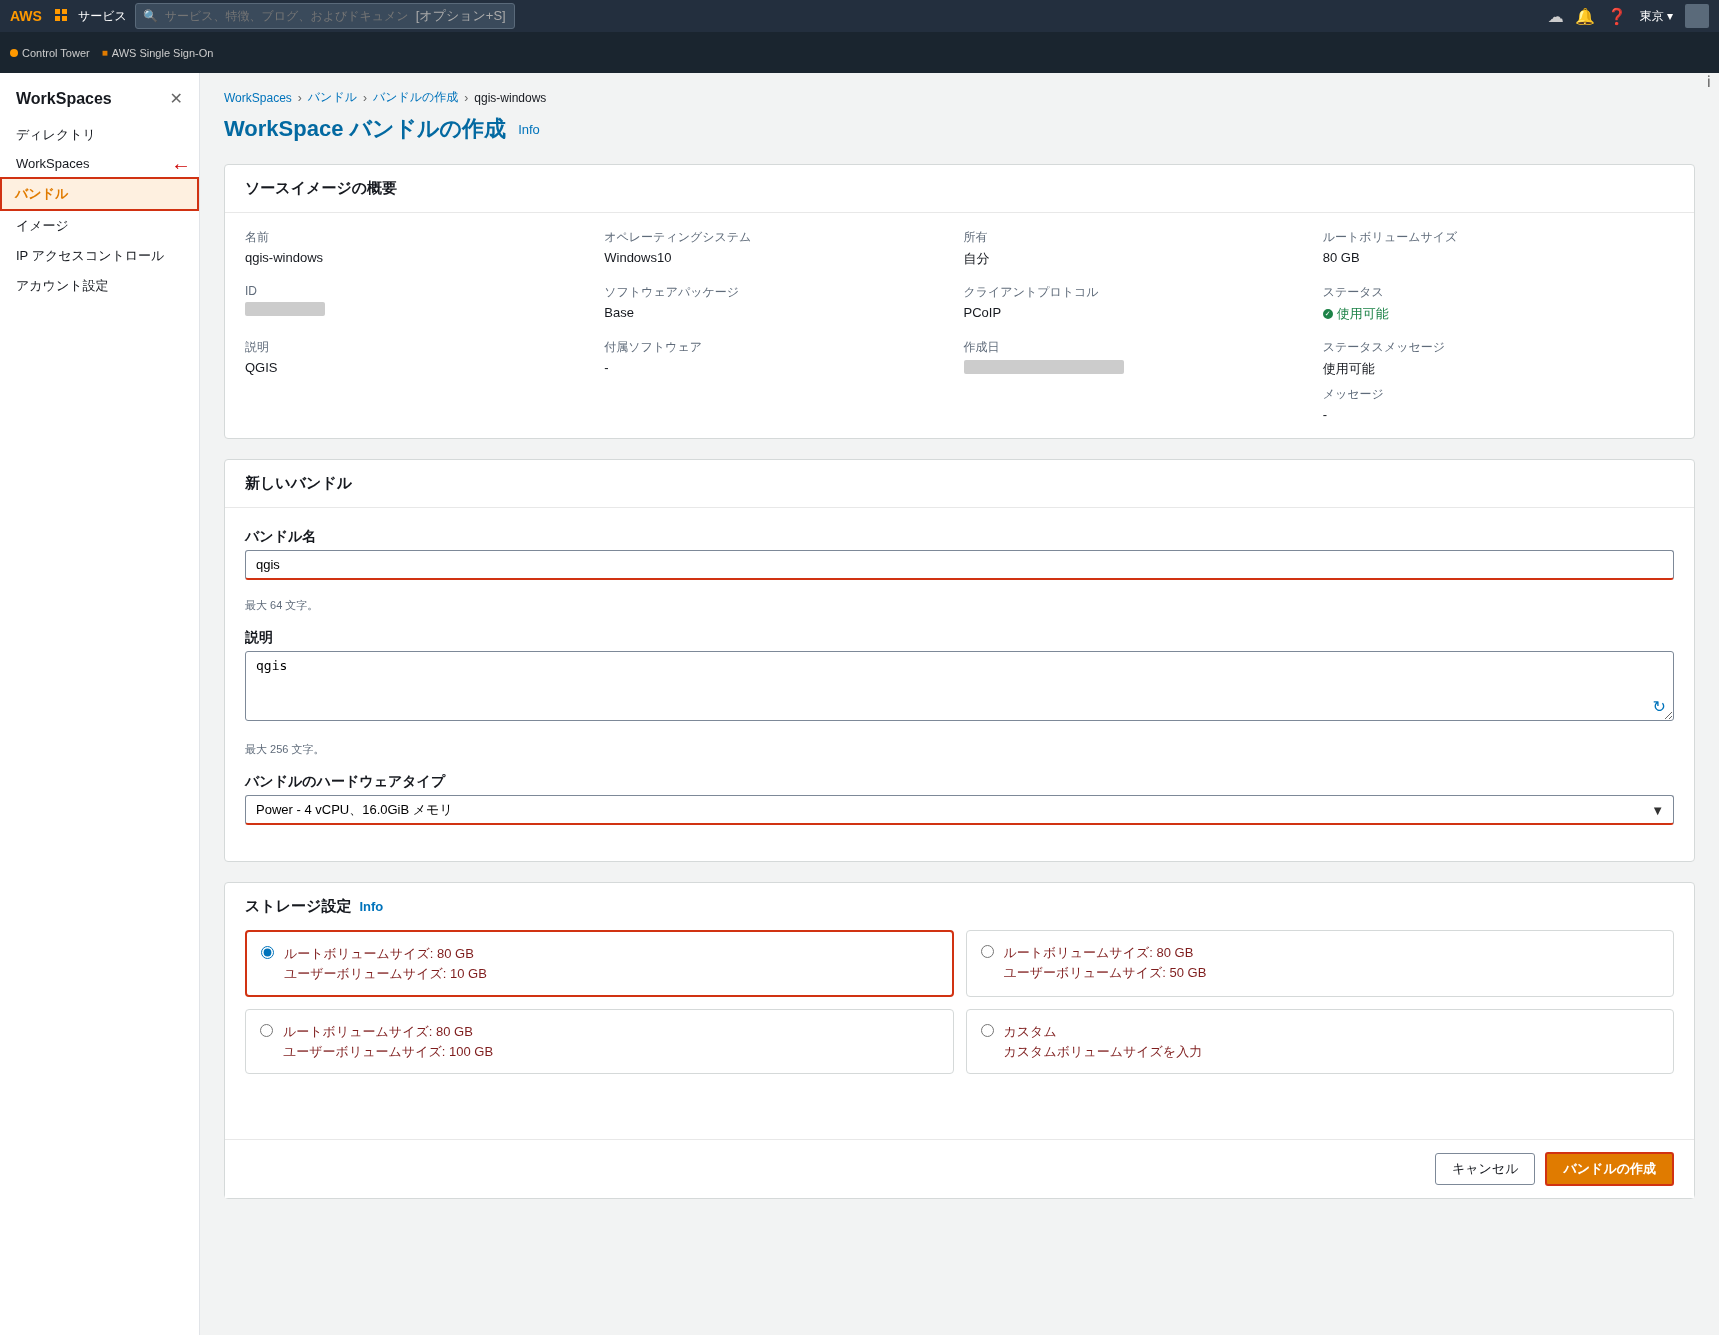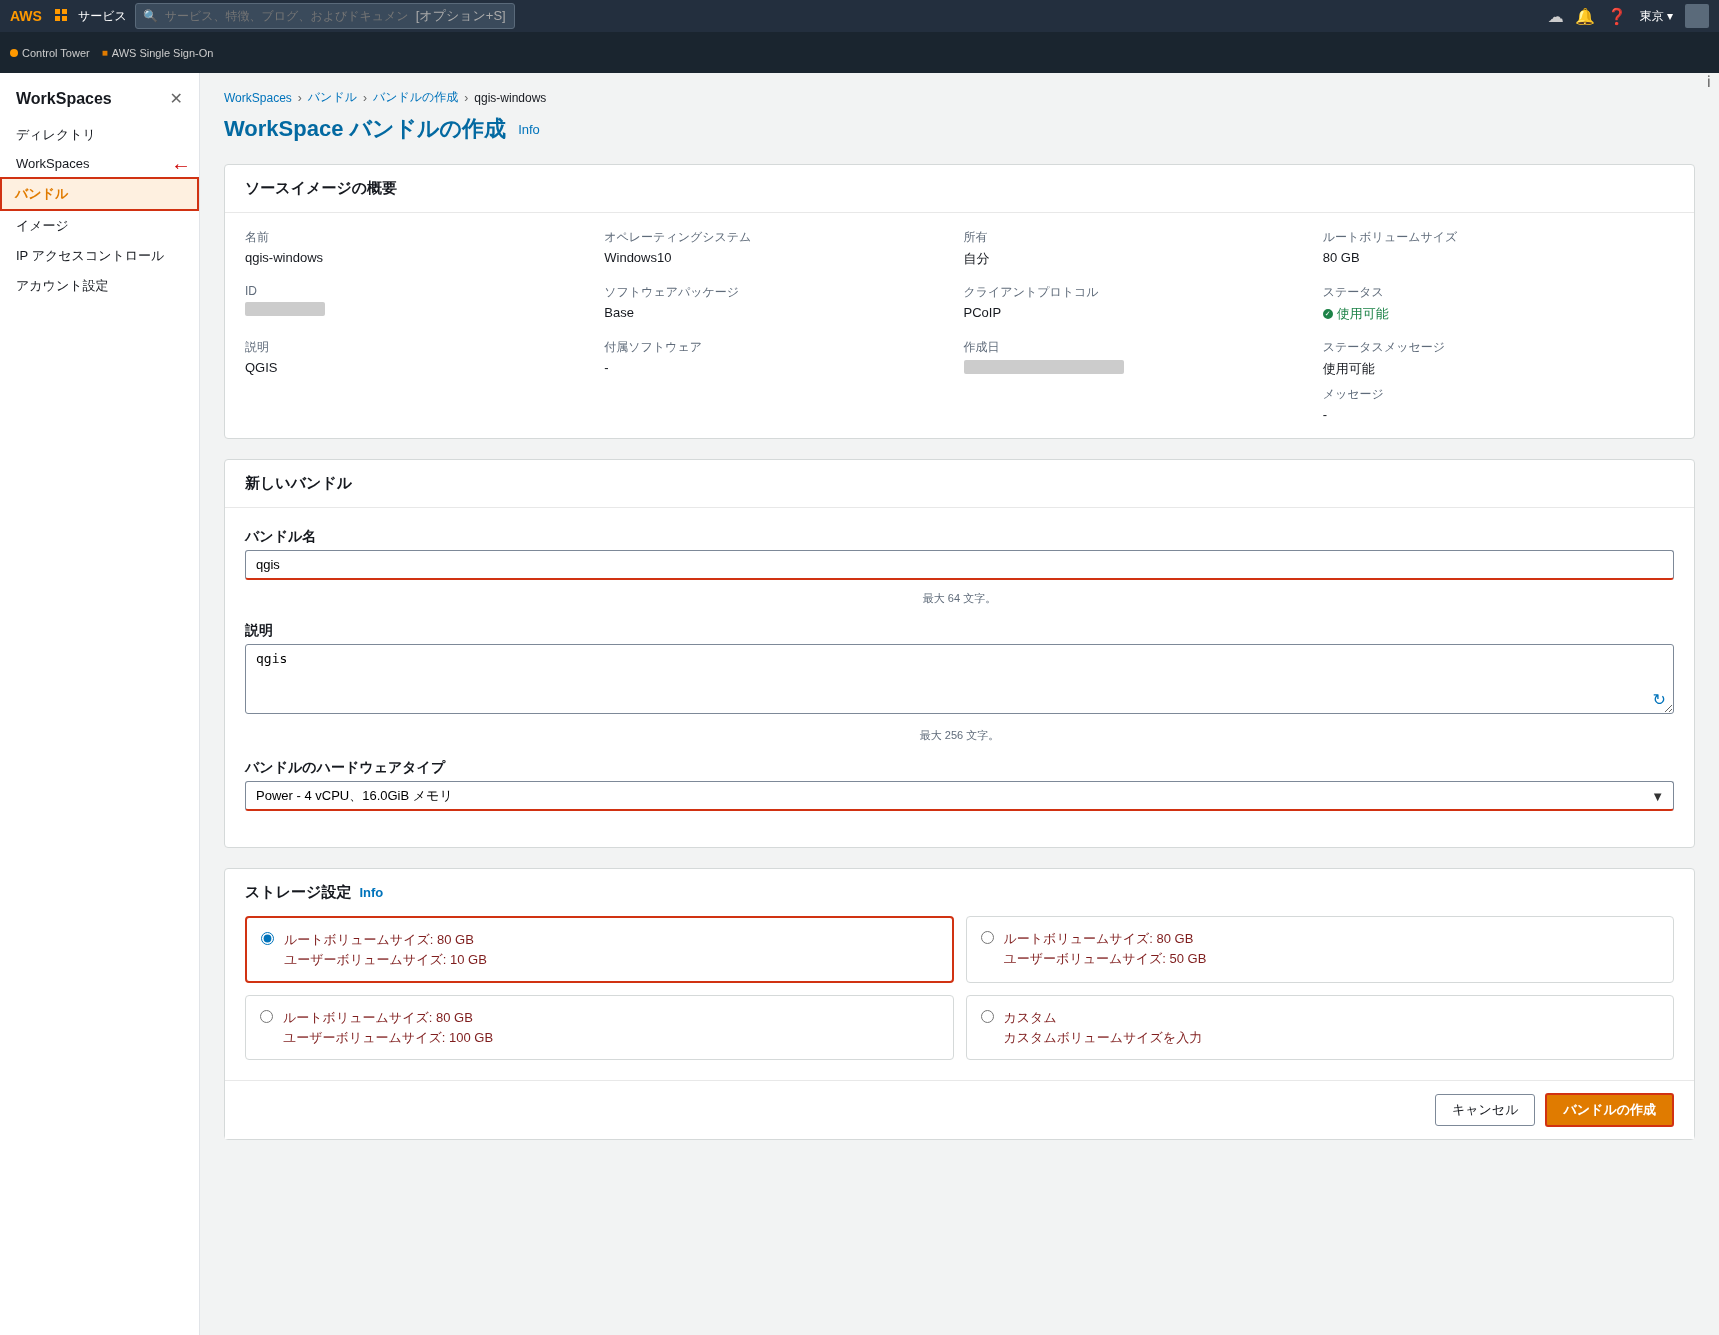--- a/index.html
+++ b/index.html
@@ -301,22 +301,21 @@
       width: 100%;
       border: 1px solid #7d8998;
       border-radius: 3px;
       padding: 6px 10px;
       font-size: 13px;
       outline: none;
     }
     .form-hint {
       font-size: 11px;
       color: #5f6b7a;
-      margin-top: 11px;
-      text-align: center;
+      margin-top: 18px;
     }
     .form-input-error {
       border-bottom: 2px solid #d13212 !important;
     }
     .textarea-wrapper {
       position: relative;
     }
     .form-textarea {
       width: 100%;
       border: 1px solid #7d8998;
@@ -403,20 +402,21 @@
 
     
     .action-bar {
       display: flex;
       justify-content: flex-end;
       align-items: center;
       gap: 10px;
       padding: 12px 20px;
       border-top: 1px solid #e8e8e8;
       background: #fff;
+      margin-top: 45px;
     }
     .btn-cancel {
       background: #fff;
       border: 1px solid #7d8998;
       border-radius: 3px;
       padding: 6px 16px;
       font-size: 13px;
       cursor: pointer;
       color: #16191f;
     }

